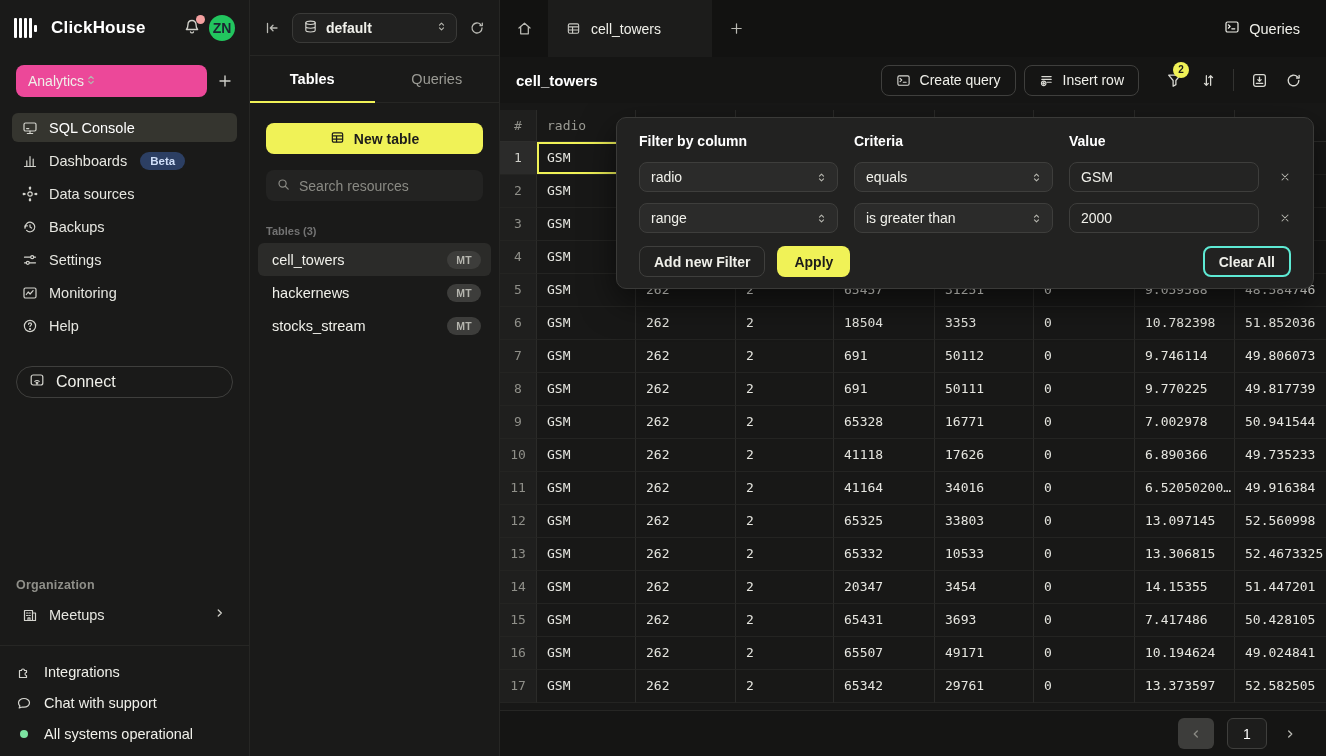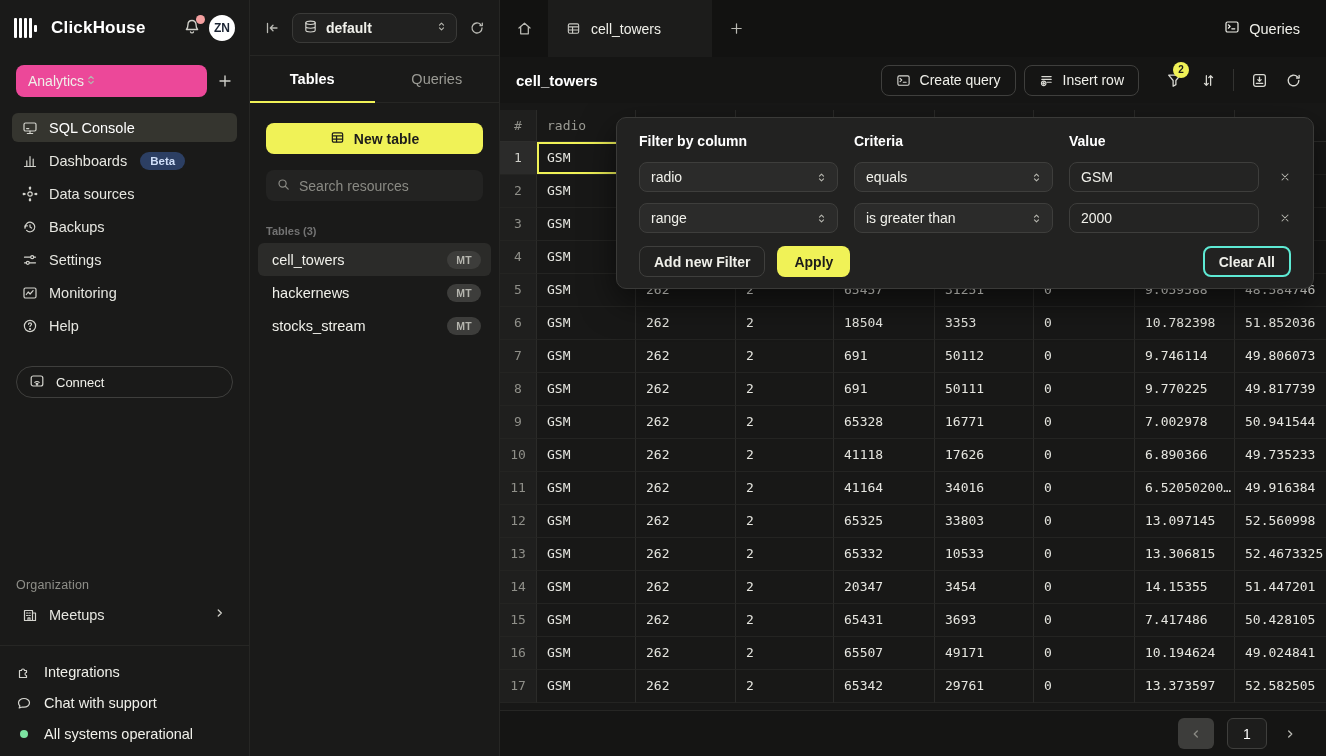--- a/index.html
+++ b/index.html
@@ -22,32 +22,32 @@
   
   .sidebar{width:250px;background:#1a1a19;border-right:1px solid #262624;display:flex;flex-direction:column;flex:none}
   .sb-head{height:56px;display:flex;align-items:center;padding:0 14px;gap:8px}
   .logo{display:flex;align-items:center;gap:2px;height:22px;margin-right:6px}
   .logo i{display:block;width:3px;height:20px;background:#fff;border-radius:1px}
   .logo i.dot{height:7px;align-self:center}
   .brand{font-size:17px;font-weight:700;color:#fff;letter-spacing:.2px}
   .sb-head .sp{flex:1}
   .bell{position:relative;color:#cfcfc9}
   .bell .dot{position:absolute;top:-3px;right:-4px;width:9px;height:9px;border-radius:50%;background:#f4a0a0}
-  .avatar{width:26px;height:26px;border-radius:50%;background:#ffffff;color:#1b2433;font-size:12px;font-weight:700;display:flex;align-items:center;justify-content:center}
+  .avatar{width:26px;height:26px;border-radius:50%;background:#22c55e;color:#1b2433;font-size:14px;font-weight:700;display:flex;align-items:center;justify-content:center}
   .org-row{display:flex;align-items:center;gap:10px;padding:9px 16px 6px}
   .org-select{flex:1;height:32px;background:#ec4899;border-radius:8px;display:flex;align-items:center;padding:0 10px 0 12px;color:#f0f0ea}
   .plus-btn{color:#cfcfc9;display:flex}
   .nav{padding:10px 12px 0}
   .nav-item{height:29px;margin-bottom:4px;border-radius:6px;display:flex;align-items:center;gap:11px;padding:0 10px;color:#e6e6e0;font-size:14.5px}
   .nav-item.active{background:#35352f;color:#fff}
   .nav-item .ic{display:flex;color:#d4d4ce;flex:none}
   .badge-beta{margin-left:2px;background:#2c3f63;color:#cfdef7;font-size:11.5px;font-weight:600;padding:3px 10px;border-radius:11px}
-  .connect-btn{margin:22px 16px 0;height:32px;border:1px solid #3f3f3d;border-radius:16px;display:flex;align-items:center;gap:11px;padding:0 12px;font-size:13px;color:#f0f0ea}
+  .connect-btn{margin:22px 16px 0;height:32px;border:1px solid #3f3f3d;border-radius:16px;display:flex;align-items:center;gap:11px;padding:0 12px;font-size:16px;color:#f0f0ea}
   .sb-bottom{margin-top:auto}
-  .sec-label{padding:0 16px;font-size:12.5px;font-weight:400;color:#8f8f89;letter-spacing:.2px}
+  .sec-label{padding:0 16px;font-size:12.5px;font-weight:700;color:#8f8f89;letter-spacing:.2px}
   .meetups{margin:8px 12px 16px;padding:0 10px}
   .meetups .chev{margin-left:auto;color:#cfcfc9}
   .sb-footer{border-top:1px solid #262624;padding:18px 16px 14px;display:flex;flex-direction:column;gap:15px}
   .foot-item{display:flex;align-items:center;gap:12px;font-size:14.5px;color:#f0f0ea}
   .foot-item .ic{display:flex;color:#d4d4ce;width:16px;justify-content:center}
   .status-dot{width:8px;height:8px;border-radius:50%;background:#7ce3a1}
 
   
   .panel{width:250px;background:#1a1a19;border-right:1px solid #262624;display:flex;flex-direction:column;flex:none}
   .panel-top{height:56px;border-bottom:1px solid #262624;display:flex;align-items:center;gap:12px;padding:0 14px}

